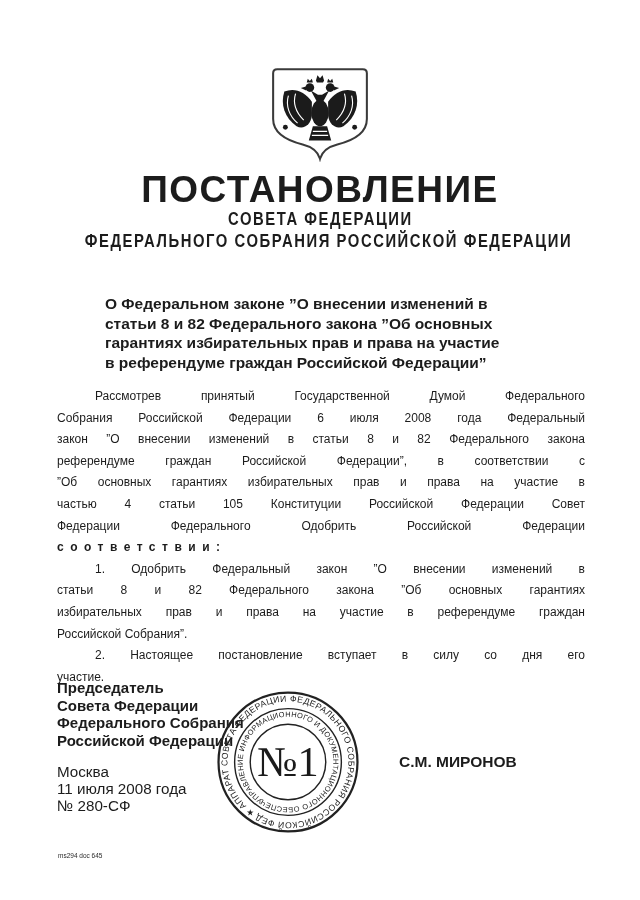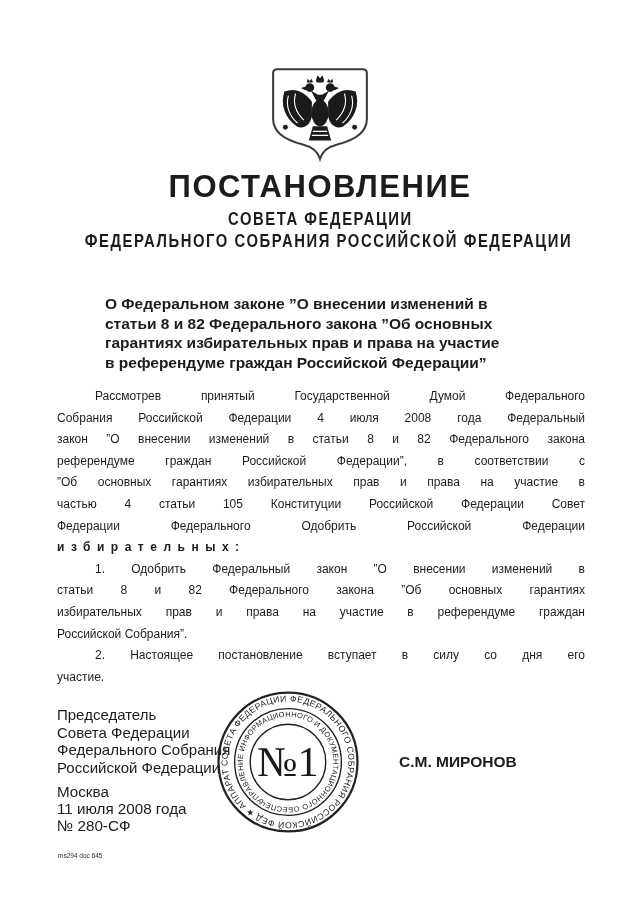--- a/index.html
+++ b/index.html
@@ -4,44 +4,44 @@
 <style>
   html,body{margin:0;padding:0;background:#fff;}
   .page{
     position:relative;width:640px;height:900px;background:#ffffff;
     font-family:"Liberation Sans", sans-serif;color:#1c1c1c;overflow:hidden;
   }
   
   .arms{position:absolute;left:266px;top:66px;width:108px;height:96px;}
   
   .doc-title{position:absolute;left:0;top:169px;width:640px;text-align:center;
-    font-size:31px;font-weight:bold;letter-spacing:1.5px;}
+    font-size:37px;font-weight:bold;letter-spacing:1.5px;}
   .cond-line{position:absolute;left:0;width:640px;text-align:center;
     font-weight:bold;font-size:19px;letter-spacing:2px;white-space:nowrap;}
   .cond-line>span{display:inline-block;transform:scaleX(0.78);transform-origin:center;}
   .sub1{top:208px;} .sub2{top:230px;margin-left:8px;}
   
   .subject{position:absolute;left:105px;top:294px;width:470px;
     font-weight:bold;font-size:15.5px;line-height:19.6px;}
   .subject div{white-space:nowrap;}
   
   .body-block{position:absolute;left:57px;top:386px;width:528px;
     font-size:12px;line-height:21.6px;}
   .jline{text-align:justify;text-align-last:justify;}
   .lastline{text-align:left;}
   .indent{text-indent:38px;}
   .resolves{font-weight:bold;letter-spacing:6.5px;text-align:left;}
   
-  .sign-pos{position:absolute;left:57px;top:706px;font-weight:normal;
+  .sign-pos{position:absolute;left:57px;top:679px;font-weight:bold;
     font-size:15px;line-height:17.6px;}
   .sign-name{position:absolute;left:399px;top:753px;font-weight:bold;font-size:15.5px;}
   
   .stamp{position:absolute;left:215px;top:689px;width:146px;height:146px;}
   
-  .footer{position:absolute;left:57px;top:784px;font-size:15.2px;line-height:16.8px;}
+  .footer{position:absolute;left:57px;top:764px;font-size:15.2px;line-height:16.8px;}
   .doccode{position:absolute;left:58px;top:852px;font-size:6.5px;color:#2a2a2a;}
 </style>
 </head>
 <body>
 
 <div class="page">
 
   <svg class="arms" viewBox="0 0 106 94">
     <path d="M7,7 Q7,3 11,3 H95 Q99,3 99,7 V52 C99,66 86,73 70,77 C60,79.5 55,84 53,91 C51,84 46,79.5 36,77 C20,73 7,66 7,52 Z" fill="#ffffff" stroke="#3a3a3a" stroke-width="2"></path>
     <g fill="#1b1b1b">
@@ -79,27 +79,27 @@
 
   <div class="subject">
     <div>О Федеральном законе ”О внесении изменений в</div>
     <div>статьи 8 и 82 Федерального закона ”Об основных</div>
     <div>гарантиях избирательных прав и права на участие</div>
     <div>в референдуме граждан Российской Федерации”</div>
   </div>
 
   <div class="body-block">
     <div class="jline indent">Рассмотрев принятый Государственной Думой Федерального</div>
-    <div class="jline">Собрания Российской Федерации 4 июля 2008 года Федеральный</div>
+    <div class="jline">Собрания Российской Федерации 6 июля 2008 года Федеральный</div>
     <div class="jline">закон ”О внесении изменений в статьи 8 и 82 Федерального закона</div>
     <div class="jline">референдуме граждан Российской Федерации”, в соответствии с</div>
     <div class="jline">”Об основных гарантиях избирательных прав и права на участие в</div>
     <div class="jline">частью 4 статьи 105 Конституции Российской Федерации Совет</div>
     <div class="jline">Федерации Федерального Одобрить Российской Федерации</div>
-    <div class="resolves">избирательных:</div>
+    <div class="resolves">соответствии:</div>
     <div class="jline indent">1. Одобрить Федеральный закон ”О внесении изменений в</div>
     <div class="jline">статьи 8 и 82 Федерального закона ”Об основных гарантиях</div>
     <div class="jline">избирательных прав и права на участие в референдуме граждан</div>
     <div class="lastline">Российской Собрания”.</div>
     <div class="jline indent">2. Настоящее постановление вступает в силу со дня его</div>
     <div class="lastline">участие.</div>
   </div>
 
   <div class="sign-pos">
     <div>Председатель</div>

